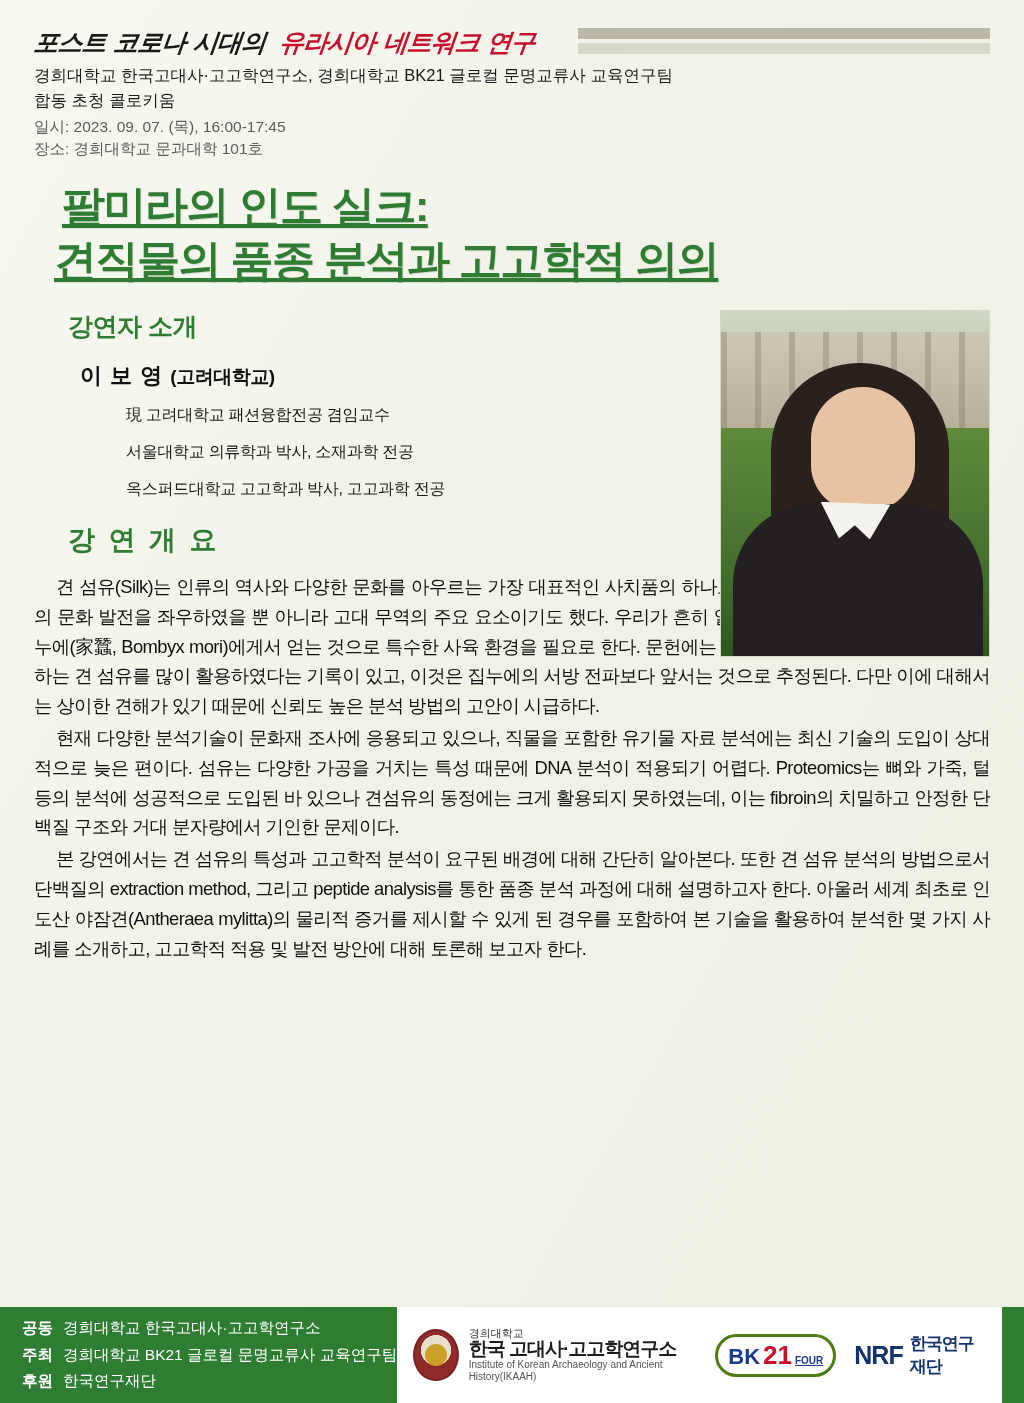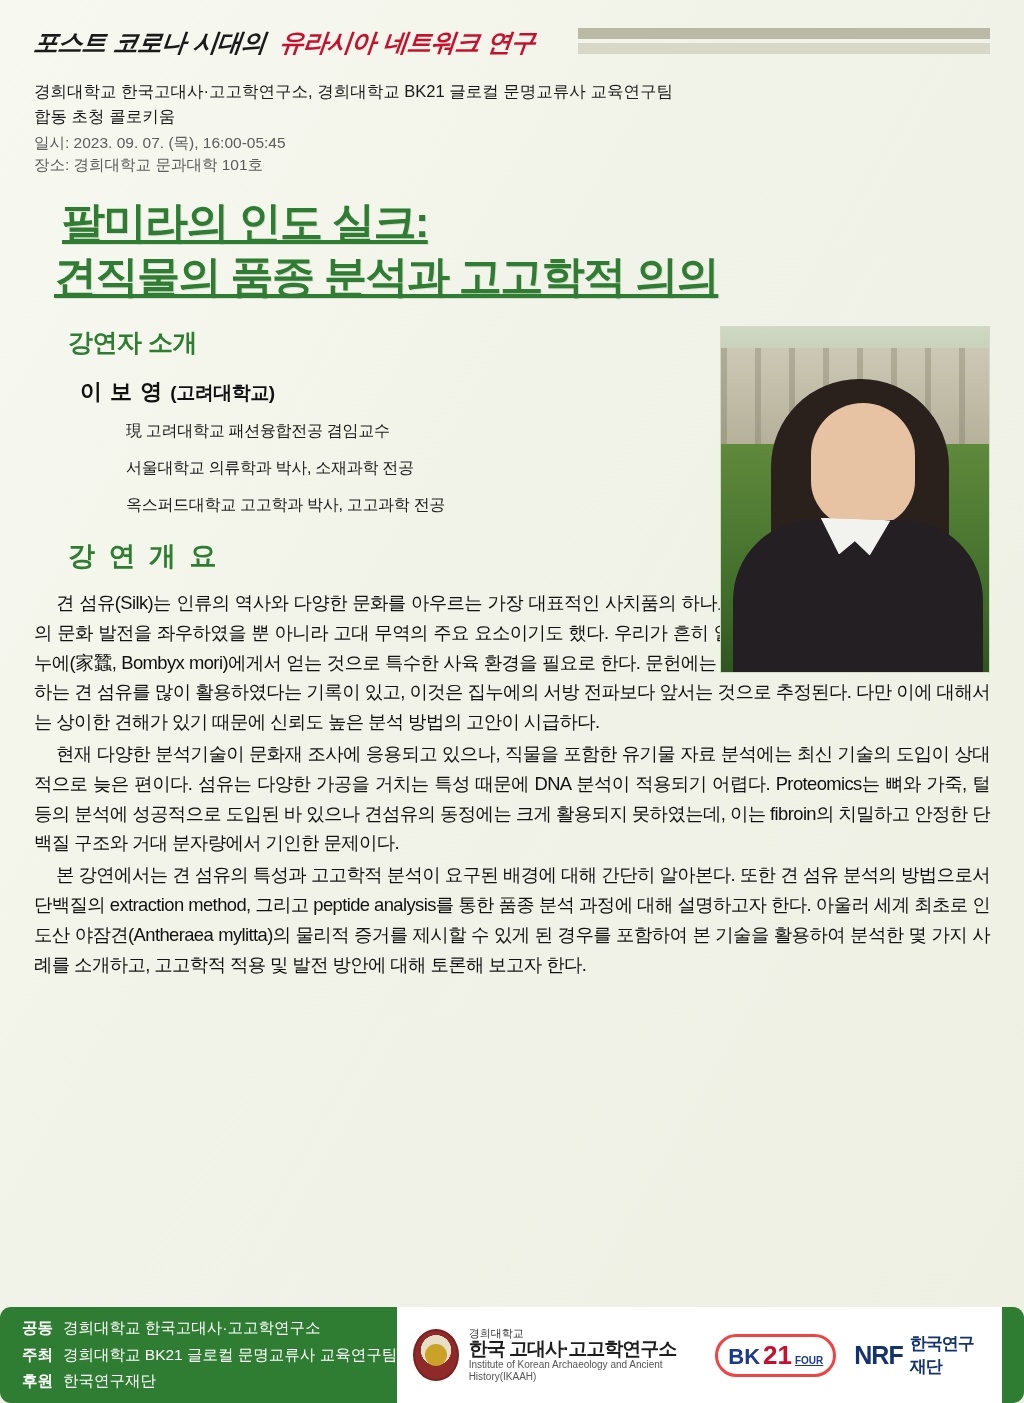--- a/index.html
+++ b/index.html
@@ -55,21 +55,21 @@
     height: 11px;
     background: #b9b9a5;
     margin-bottom: 4px;
   }
   .bar-deco .b2 {
     height: 11px;
     background: #d8d8c8;
     width: 100%;
   }
   .org-lines {
-    margin-top: 20px;
+    margin-top: 4px;
     font-size: 16.5px;
     line-height: 1.5;
     color: #1a1a1a;
   }
   .meta-lines {
     margin-top: 3px;
     font-size: 15.5px;
     line-height: 1.45;
     color: #5c5c5c;
   }
@@ -233,21 +233,20 @@
     left: 0;
     bottom: 0;
     width: 1024px;
     height: 96px;
     background: #2f7d32;
     color: #fff;
     display: flex;
     align-items: center;
     box-sizing: border-box;
     padding: 0 22px;
-    border-radius: 11px;
   }
   .footer-left {
     display: flex;
     align-items: center;
     gap: 10px;
   }
   .footer-labels {
     font-size: 15.5px;
     line-height: 1.7;
     font-weight: 700;
@@ -308,21 +307,21 @@
   }
   .ikaah-text .en {
     font-size: 10px;
     color: #555;
     line-height: 1.2;
   }
   .logo-bk {
     display: flex;
     align-items: baseline;
     gap: 3px;
-    border: 3px solid #ef4444;
+    border: 3px solid #4d7c0f;
     border-radius: 30px;
     padding: 3px 10px;
   }
   .logo-bk .bk {
     color: #1b3a8f;
     font-weight: 700;
     font-size: 22px;
   }
   .logo-bk .num {
     color: #c8102e;
@@ -368,21 +367,21 @@
       <span class="part1">포스트 코로나 시대의</span>
       <span class="part2">유라시아 네트워크 연구</span>
     </div>
 
     <div class="org-lines">
       <div>경희대학교 한국고대사·고고학연구소, 경희대학교 BK21 글로컬 문명교류사 교육연구팀</div>
       <div>합동 초청 콜로키움</div>
     </div>
 
     <div class="meta-lines">
-      <div>일시: 2023. 09. 07. (목), 16:00-05:45</div>
+      <div>일시: 2023. 09. 07. (목), 16:00-17:45</div>
       <div>장소: 경희대학교 문과대학 101호</div>
     </div>
   </div>
 
   <h1 class="main-title">
     <span>팔미라의 인도 실크:</span>
     <span class="line2">견직물의 품종 분석과 고고학적 의의</span>
   </h1>
 
   <div class="body-wrap">

